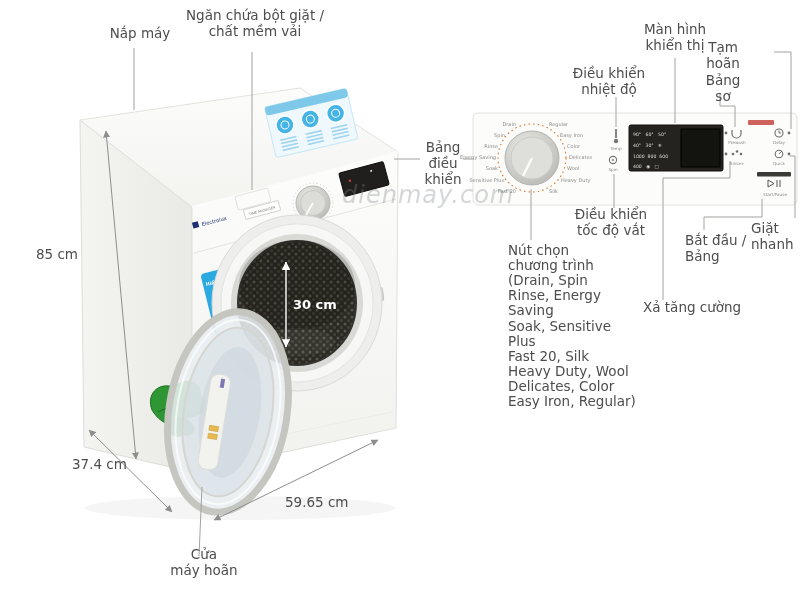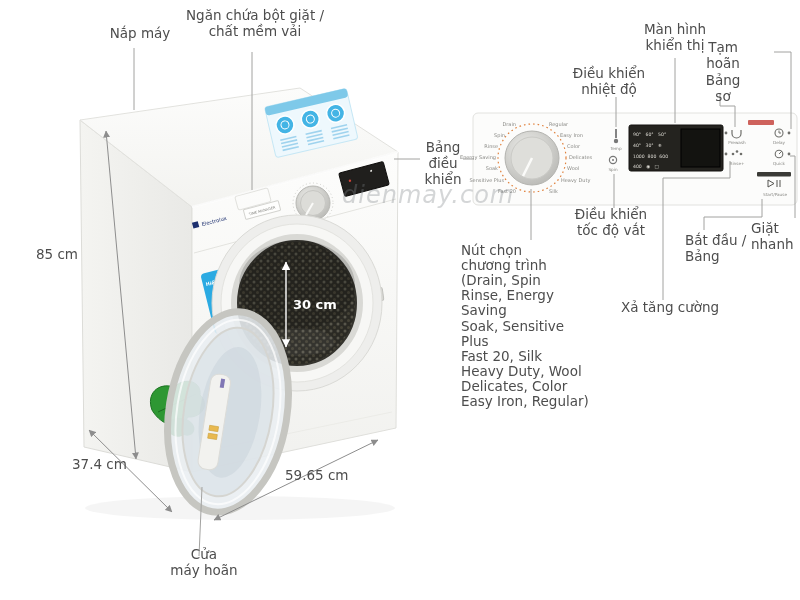--- a/index.html
+++ b/index.html
@@ -278,33 +278,33 @@
 <div class="callout c-center" style="left:420px;top:140px;width:46px">Bảng
 điều
 khiển</div>
 <div class="callout c-center" style="left:628px;top:22px;width:94px">Màn hình
 khiển thị</div>
 <div class="callout c-center" style="left:562px;top:66px;width:94px">Điều khiển
 nhiệt độ</div>
 <div class="callout c-center" style="left:701px;top:40px;width:44px">Tạm
 hoãn</div>
 <div class="callout c-center" style="left:698px;top:73px;width:50px">Bảng sơ</div>
-<div class="callout tight" style="left:461px;top:243px;width:134px">Nút chọn
+<div class="callout tight" style="left:508px;top:243px;width:134px">Nút chọn
 chương trình
 (Drain, Spin
 Rinse, Energy Saving
 Soak, Sensitive Plus
 Fast 20, Silk
 Heavy Duty, Wool
 Delicates, Color
 Easy Iron, Regular)</div>
 <div class="callout c-center" style="left:560px;top:207px;width:102px">Điều khiển
 tốc độ vắt</div>
-<div class="callout" style="left:621px;top:300px;width:120px">Xả tăng cường</div>
+<div class="callout" style="left:643px;top:300px;width:120px">Xả tăng cường</div>
 <div class="callout" style="left:685px;top:233px;width:80px">Bắt đầu /
 Bảng</div>
 <div class="callout" style="left:751px;top:221px;width:48px">Giặt
 nhanh</div>
 <div class="callout c-center" style="left:158px;top:547px;width:92px">Cửa
 máy hoãn</div>
 <div class="callout c-right" style="left:28px;top:247px;width:50px">85 cm</div>
 <div class="callout" style="left:72px;top:457px;width:66px">37.4 cm</div>
-<div class="callout" style="left:285px;top:468px;width:80px">59.65 cm</div>
+<div class="callout" style="left:285px;top:495px;width:80px">59.65 cm</div>
 
 </body></html>

